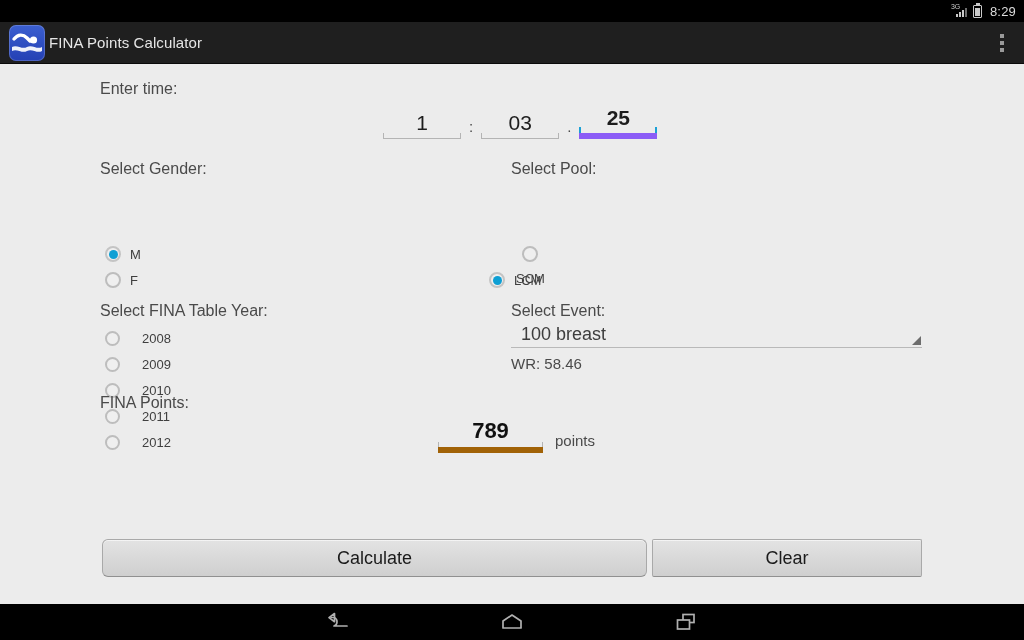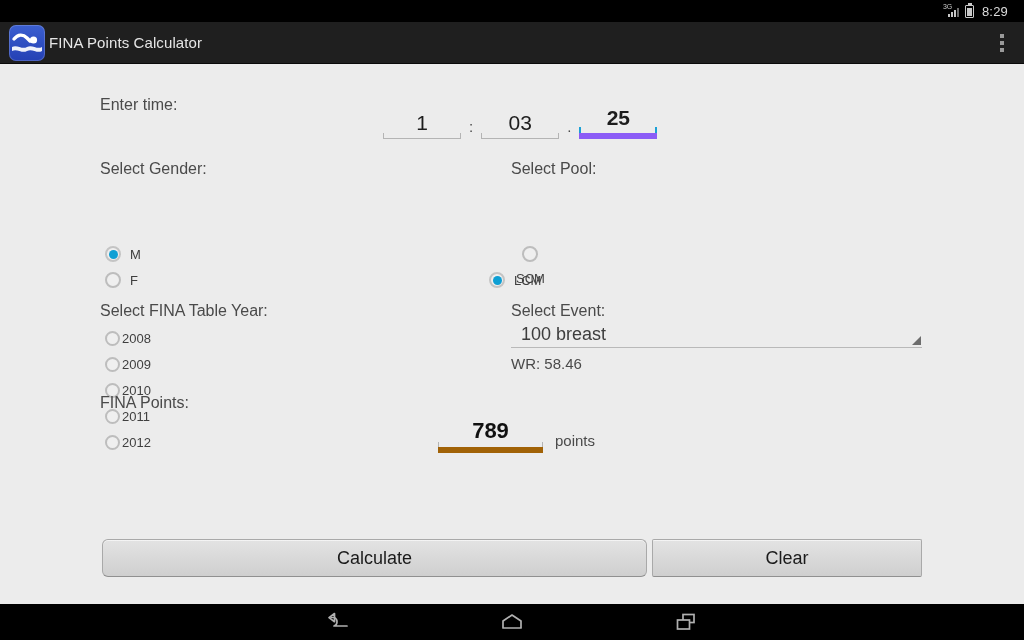--- a/index.html
+++ b/index.html
@@ -14,21 +14,21 @@
     width: 1024px; height: 640px;
     background: #000;
   }
 
   
   .statusbar {
     position: absolute; top: 0; left: 0;
     width: 1024px; height: 22px;
     background: #000;
     display: flex; align-items: center; justify-content: flex-end;
-    padding-right: 16px;
+    padding-right: 8px;
   }
   .sb-icons { display: flex; align-items: center; gap: 6px; }
   .sig-wrap { position: relative; width: 15px; height: 14px; }
   .sig-3g {
     position: absolute; top: -1px; left: -1px;
     font-size: 7px; color: #c9c9c9; line-height: 7px;
     font-family: "Liberation Sans", sans-serif;
   }
   .sig-bars { position: absolute; bottom: 1px; right: 0; display: flex; align-items: flex-end; gap: 1px; }
   .sig-bars i { display: block; width: 2px; background: #c9c9c9; }
@@ -87,21 +87,21 @@
     position: absolute; top: 64px; left: 0;
     width: 1024px; height: 540px;
     background: #ececec;
     color: #3c3c3c;
   }
   .label {
     font-size: 15px; color: #4a4a4a;
   }
   .label-big { font-size: 16px; }
 
-  #lbl-enter-time { position: absolute; left: 100px; top: 16px; margin-top: 16px; }
+  #lbl-enter-time { position: absolute; left: 100px; top: 16px; }
 
   
   .time-row {
     position: absolute; left: 383px; top: 42px;
     display: flex; align-items: flex-end;
   }
   .time-field {
     width: 78px; text-align: center;
     font-size: 21px; color: #1d1d1d;
     padding-bottom: 3px;
@@ -141,21 +141,21 @@
   #gender-m { position: absolute; left: 105px; top: 182px; }
   #gender-f { position: absolute; left: 105px; top: 208px; }
 
   #lbl-year { position: absolute; left: 100px; top: 238px; }
   .year-list {
     position: absolute; left: 105px; top: 261px;
     width: 200px; height: 128px;
     overflow: hidden;
   }
   .year-row {
-    display: flex; align-items: center; gap: 2px;
+    display: flex; align-items: center; gap: 22px;
     height: 26px; font-size: 13px; color: #3f3f3f;
   }
   .year-row .radio { width: 15px; height: 15px; border-width: 2px; }
 
   
   #lbl-pool { position: absolute; left: 511px; top: 96px; }
   #pool-scm { position: absolute; left: 516px; top: 182px; flex-direction: column; }
   #pool-lcm { position: absolute; left: 489px; top: 208px; justify-content: center; }
 
   #lbl-event { position: absolute; left: 511px; top: 238px; }

